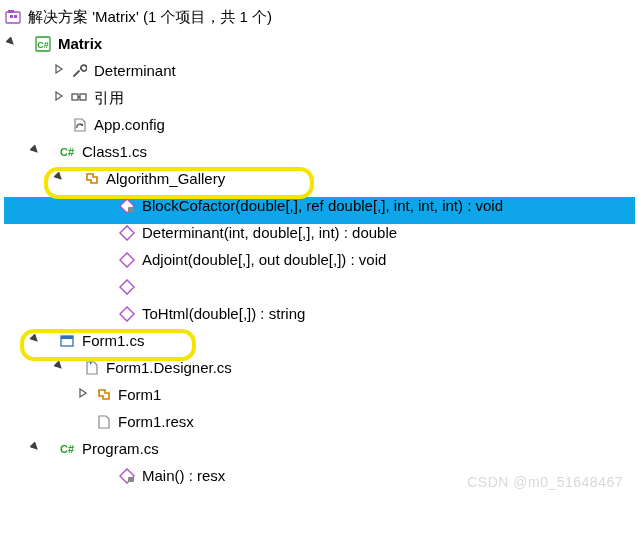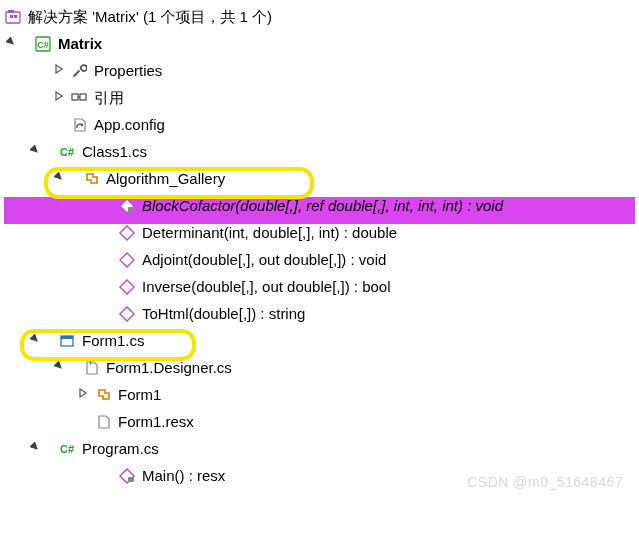--- a/index.html
+++ b/index.html
@@ -12,21 +12,21 @@
     width: 639px;
     box-sizing: border-box;
     position: relative;
   }
   .tree { user-select: none; }
   .node {
     display: flex;
     height: 27px;
     white-space: nowrap;
   }
-  .node.selected { background: #d946ef; font-style: italic; }
+  .node.selected { background: #0ea5e9; }
   .indent { display: inline-block; width: 24px; height: 1px; }
   .expander {
     width: 14px;
     height: 14px;
     display: inline-flex;
     align-items: center;
     justify-content: center;
     margin-right: 4px;
     cursor: pointer;
   }
@@ -155,21 +155,21 @@
     <span class="expander">
         <svg width="10" height="10">
           <use href="#i-exp-closed"></use>
         </svg>
       </span>
     <span class="icon">
         <svg width="16" height="16">
           <use href="#i-wrench"></use>
         </svg>
       </span>
-    <span class="label">Properties</span>
+    <span class="label">Determinant</span>
   </div>
 
   <div class="node">
     <span class="indent"></span>
       <span class="indent"></span>
     <span class="expander">
         <svg width="10" height="10">
           <use href="#i-exp-closed"></use>
         </svg>
       </span>
@@ -273,21 +273,20 @@
     <span class="indent"></span>
       <span class="indent"></span>
       <span class="indent"></span>
       <span class="indent"></span>
     <span class="spacer"></span>
     <span class="icon">
         <svg width="16" height="16">
           <use href="#i-method"></use>
         </svg>
       </span>
-    <span class="label">Inverse(double[,], out double[,]) : bool</span>
   </div>
 
   <div class="node">
     <span class="indent"></span>
       <span class="indent"></span>
       <span class="indent"></span>
       <span class="indent"></span>
     <span class="spacer"></span>
     <span class="icon">
         <svg width="16" height="16">

